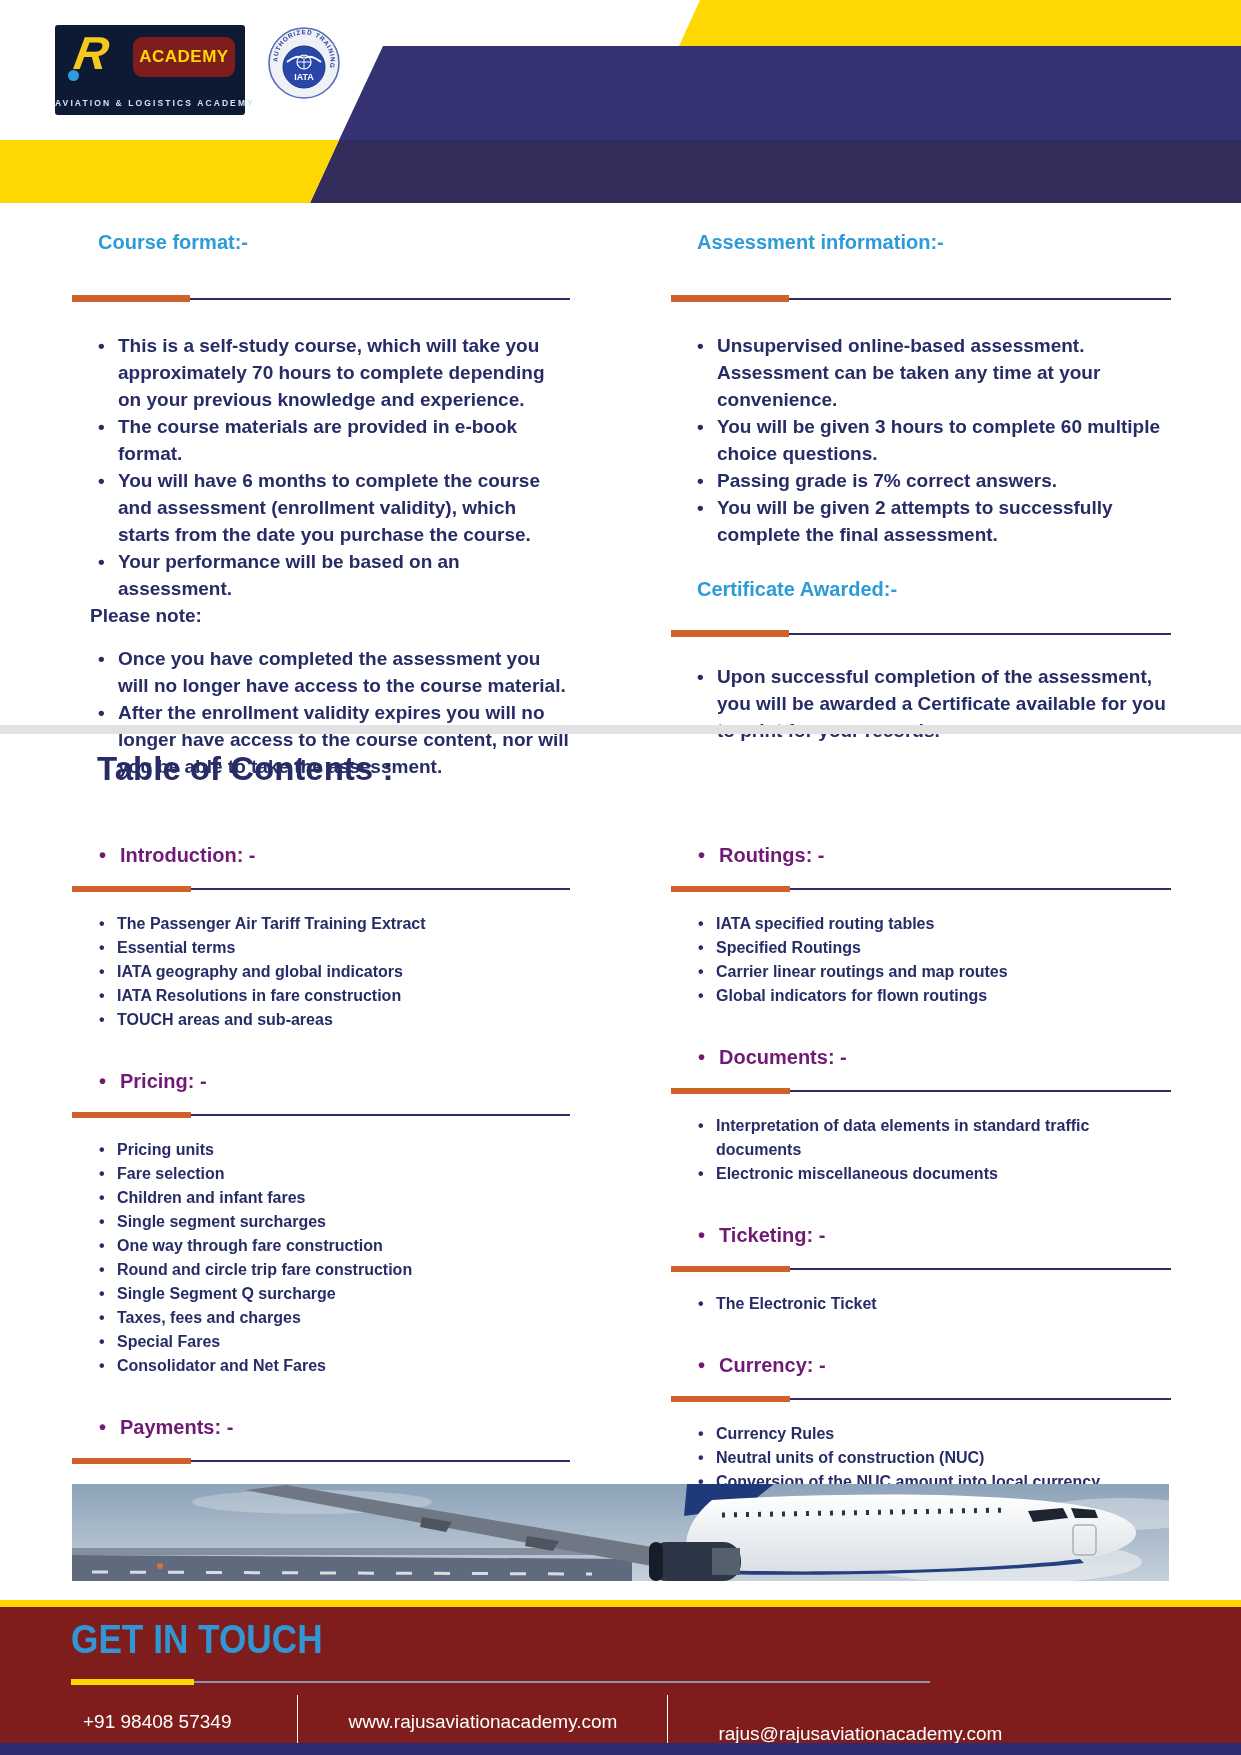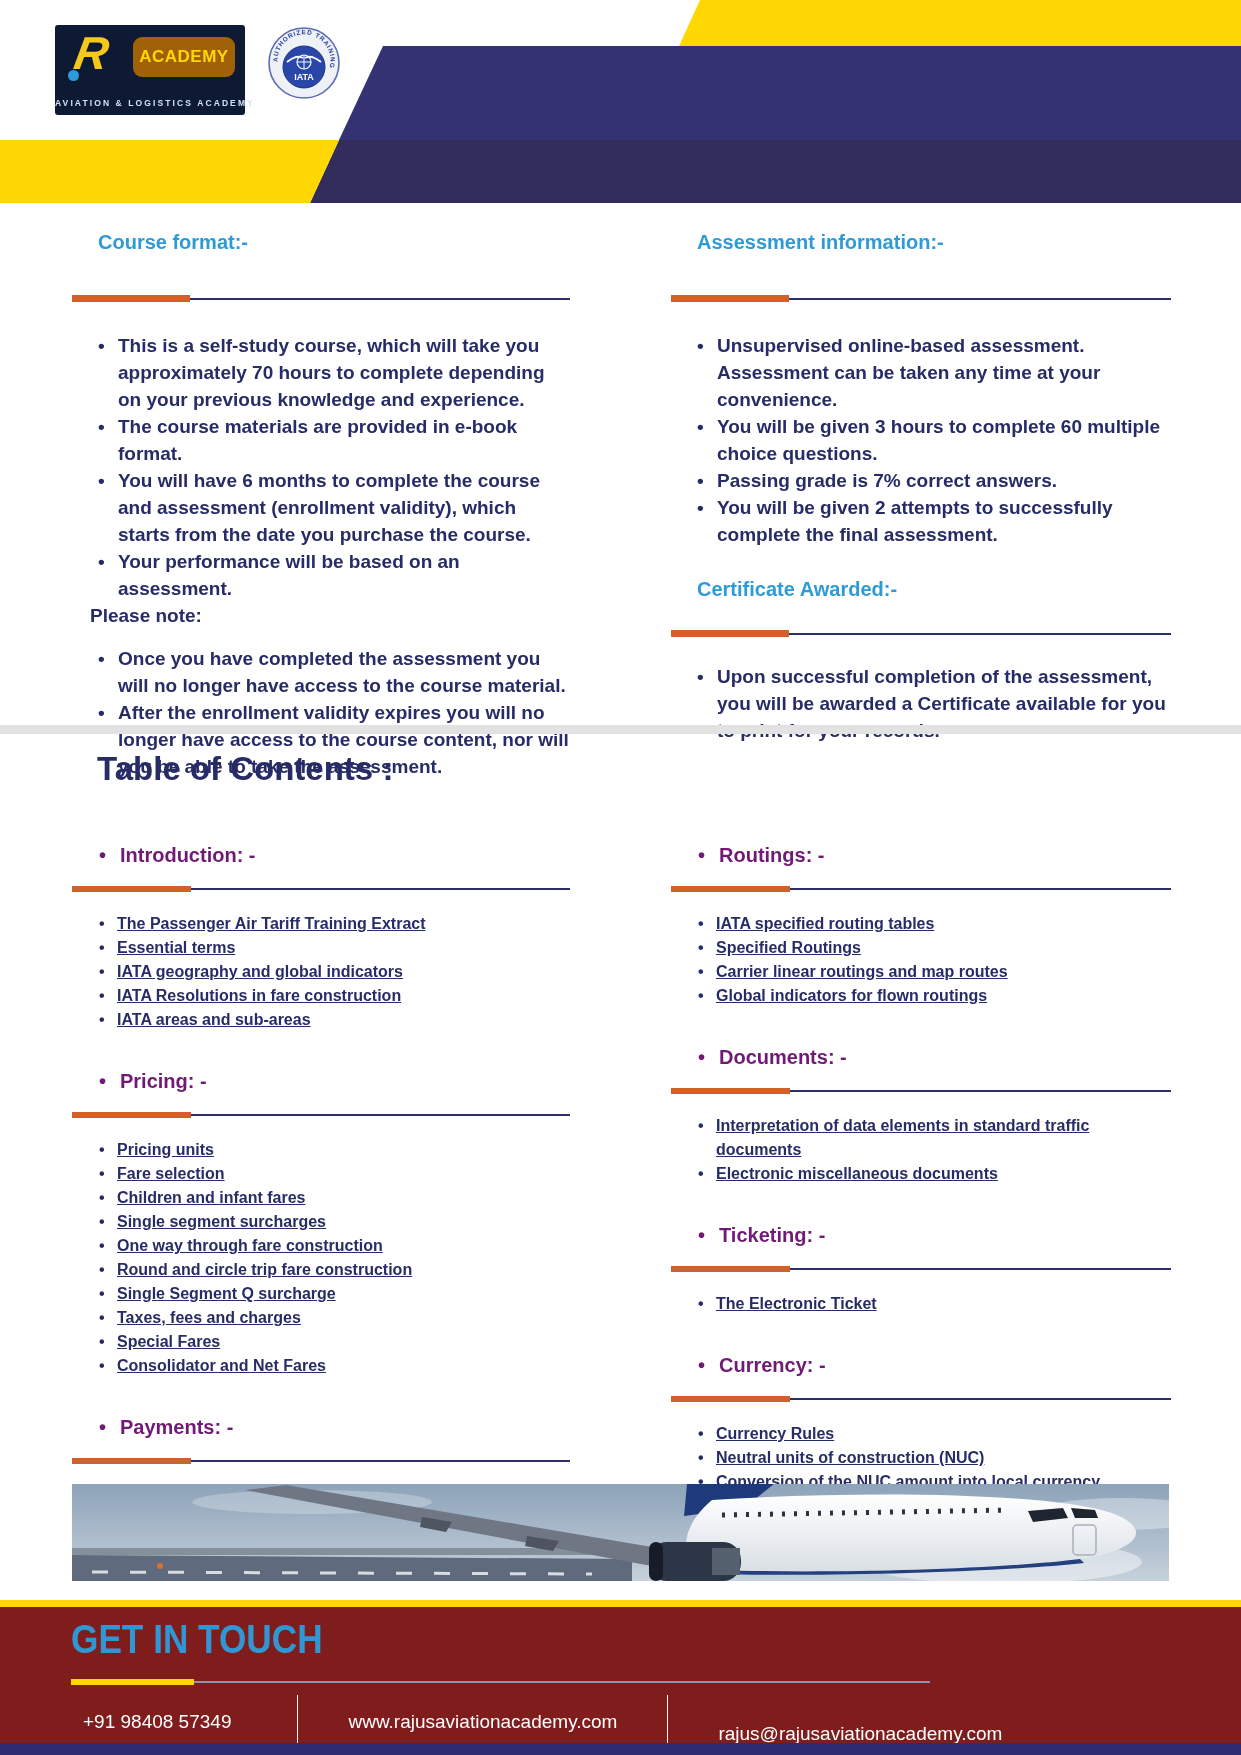--- a/index.html
+++ b/index.html
@@ -15,21 +15,21 @@
     background:#0E1A33; border-radius:3px;
   }
   .logo-mark { position:absolute; left:8px; top:4px; width:64px; height:56px; }
   .r-glyph {
     position:absolute; left:12px; top:-4px; font-size:46px; font-weight:bold; font-style:italic;
     color:#F4C81D; transform:skewX(-10deg); line-height:56px;
   }
   .blue-dot { position:absolute; left:5px; bottom:4px; width:11px; height:11px; border-radius:50%; background:#2E9BDB; }
   .logo-academy {
     position:absolute; left:78px; top:12px; width:102px; height:40px;
-    background:#a16207; border-radius:9px; color:#FFD703; font-weight:bold;
+    background:#7f1d1d; border-radius:9px; color:#FFD703; font-weight:bold;
     font-size:17px; display:flex; align-items:center; justify-content:center; letter-spacing:.5px;
   }
   .logo-tagline {
     position:absolute; left:0; right:0; bottom:7px; text-align:center;
     color:#CFE3F5; font-size:8.5px; font-weight:bold; letter-spacing:2.1px; white-space:nowrap;
   }
   .iata-badge { position:absolute; left:267px; top:26px; }
   
   .col { position:absolute; top:203px; }
   .col-left  { left:72px;  width:498px; }
@@ -58,21 +58,21 @@
   .toc-group + .toc-group { margin-top:22px; }
   .toc-head {
     position:relative; padding-left:48px; color:#701a75; font-size:20px; font-weight:bold; line-height:26px;margin-top:36px;
   }
   .toc-head::before { content:"\2022"; position:absolute; left:27px; }
   .toc-rule { display:flex; align-items:center; margin-top:18px; height:6px; }
   .toc-rule .orange { width:119px; height:6px; background:#D1612B; }
   .toc-rule .line   { flex:1; height:2px; background:#2B2F66; }
   ul.toc-items {
     list-style:none; margin:20px 0 0 0; padding:0;
-    color:#272C66; font-size:16px; font-weight:bold; line-height:24px;text-decoration:underline;
+    color:#272C66; font-size:16px; font-weight:bold; line-height:24px;
   }
   ul.toc-items li { position:relative; padding-left:45px; }
   ul.toc-items li::before { content:"\2022"; position:absolute; left:27px; }
   
   .photo { position:absolute; left:72px; top:1484px; width:1097px; height:97px; }
   
   .footer-yellow { position:absolute; left:0; top:1600px; width:100%; height:7px; background:#FFD703; }
   .footer { position:absolute; left:0; top:1607px; width:100%; height:148px; background:#7f1d1d; }
   .footer-title {
     position:absolute; left:71px; top:10px; color:#3097D4; font-size:40px; font-weight:bold;
@@ -176,21 +176,21 @@
       <div class="toc-head">Introduction: -</div>
       <div class="toc-rule">
         <div class="orange"></div>
         <div class="line"></div>
       </div>
       <ul class="toc-items">
         <li>The Passenger Air Tariff Training Extract</li>
         <li>Essential terms</li>
         <li>IATA geography and global indicators</li>
         <li>IATA Resolutions in fare construction</li>
-        <li>IATA areas and sub-areas</li>
+        <li>TOUCH areas and sub-areas</li>
       </ul>
     </div>
     <div class="toc-group">
       <div class="toc-head">Pricing: -</div>
       <div class="toc-rule">
         <div class="orange"></div>
         <div class="line"></div>
       </div>
       <ul class="toc-items">
         <li>Pricing units</li>

